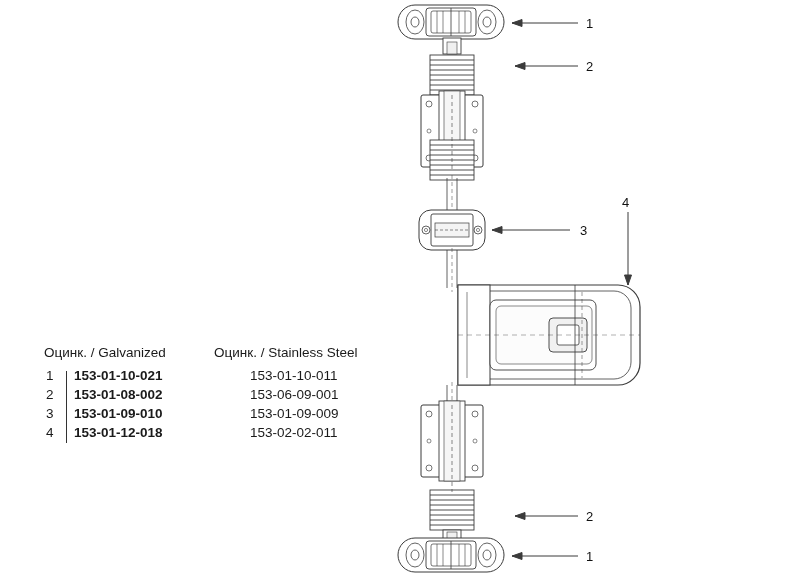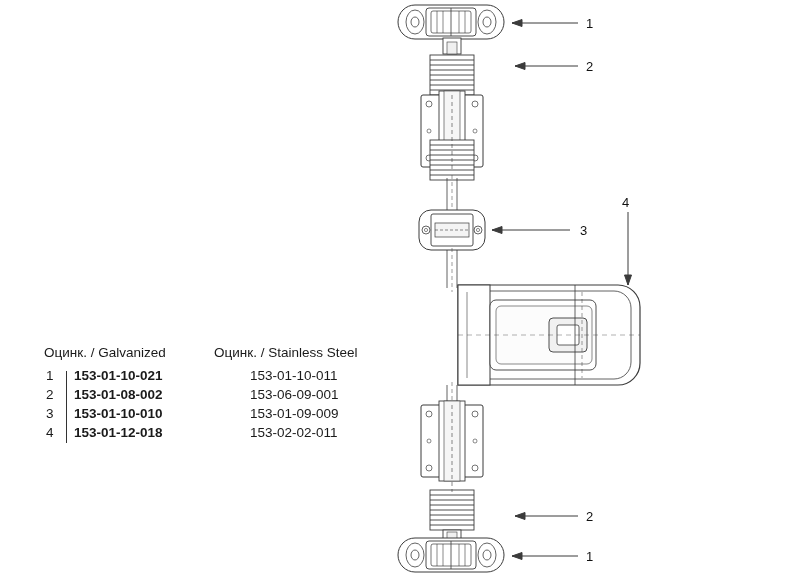--- a/index.html
+++ b/index.html
@@ -258,21 +258,21 @@
         <span class="galv">153-01-10-021</span>
         <span class="ss">153-01-10-011</span>
       </div>
       <div class="legend-row">
         <span class="num">2</span>
         <span class="galv">153-01-08-002</span>
         <span class="ss">153-06-09-001</span>
       </div>
       <div class="legend-row">
         <span class="num">3</span>
-        <span class="galv">153-01-10-010</span>
+        <span class="galv">153-01-09-010</span>
         <span class="ss">153-01-09-009</span>
       </div>
       <div class="legend-row">
         <span class="num">4</span>
         <span class="galv">153-01-12-018</span>
         <span class="ss">153-02-02-011</span>
       </div>
     </div>
   </div>
 

